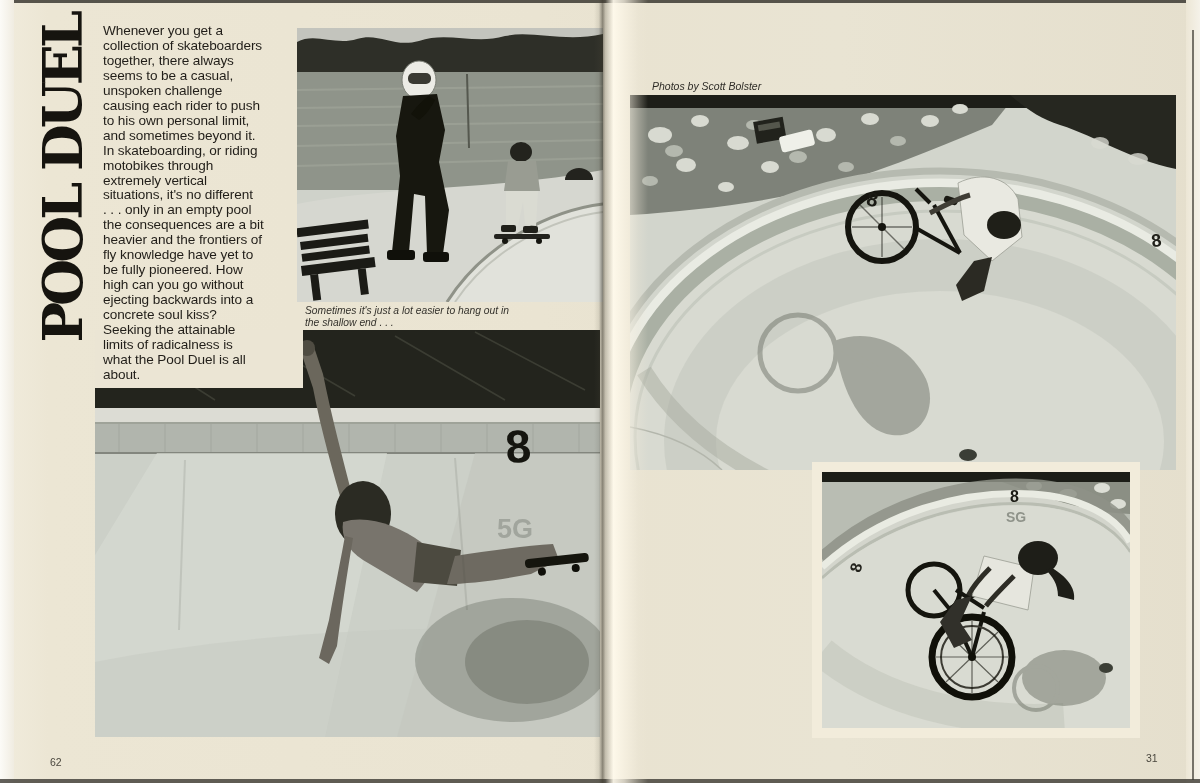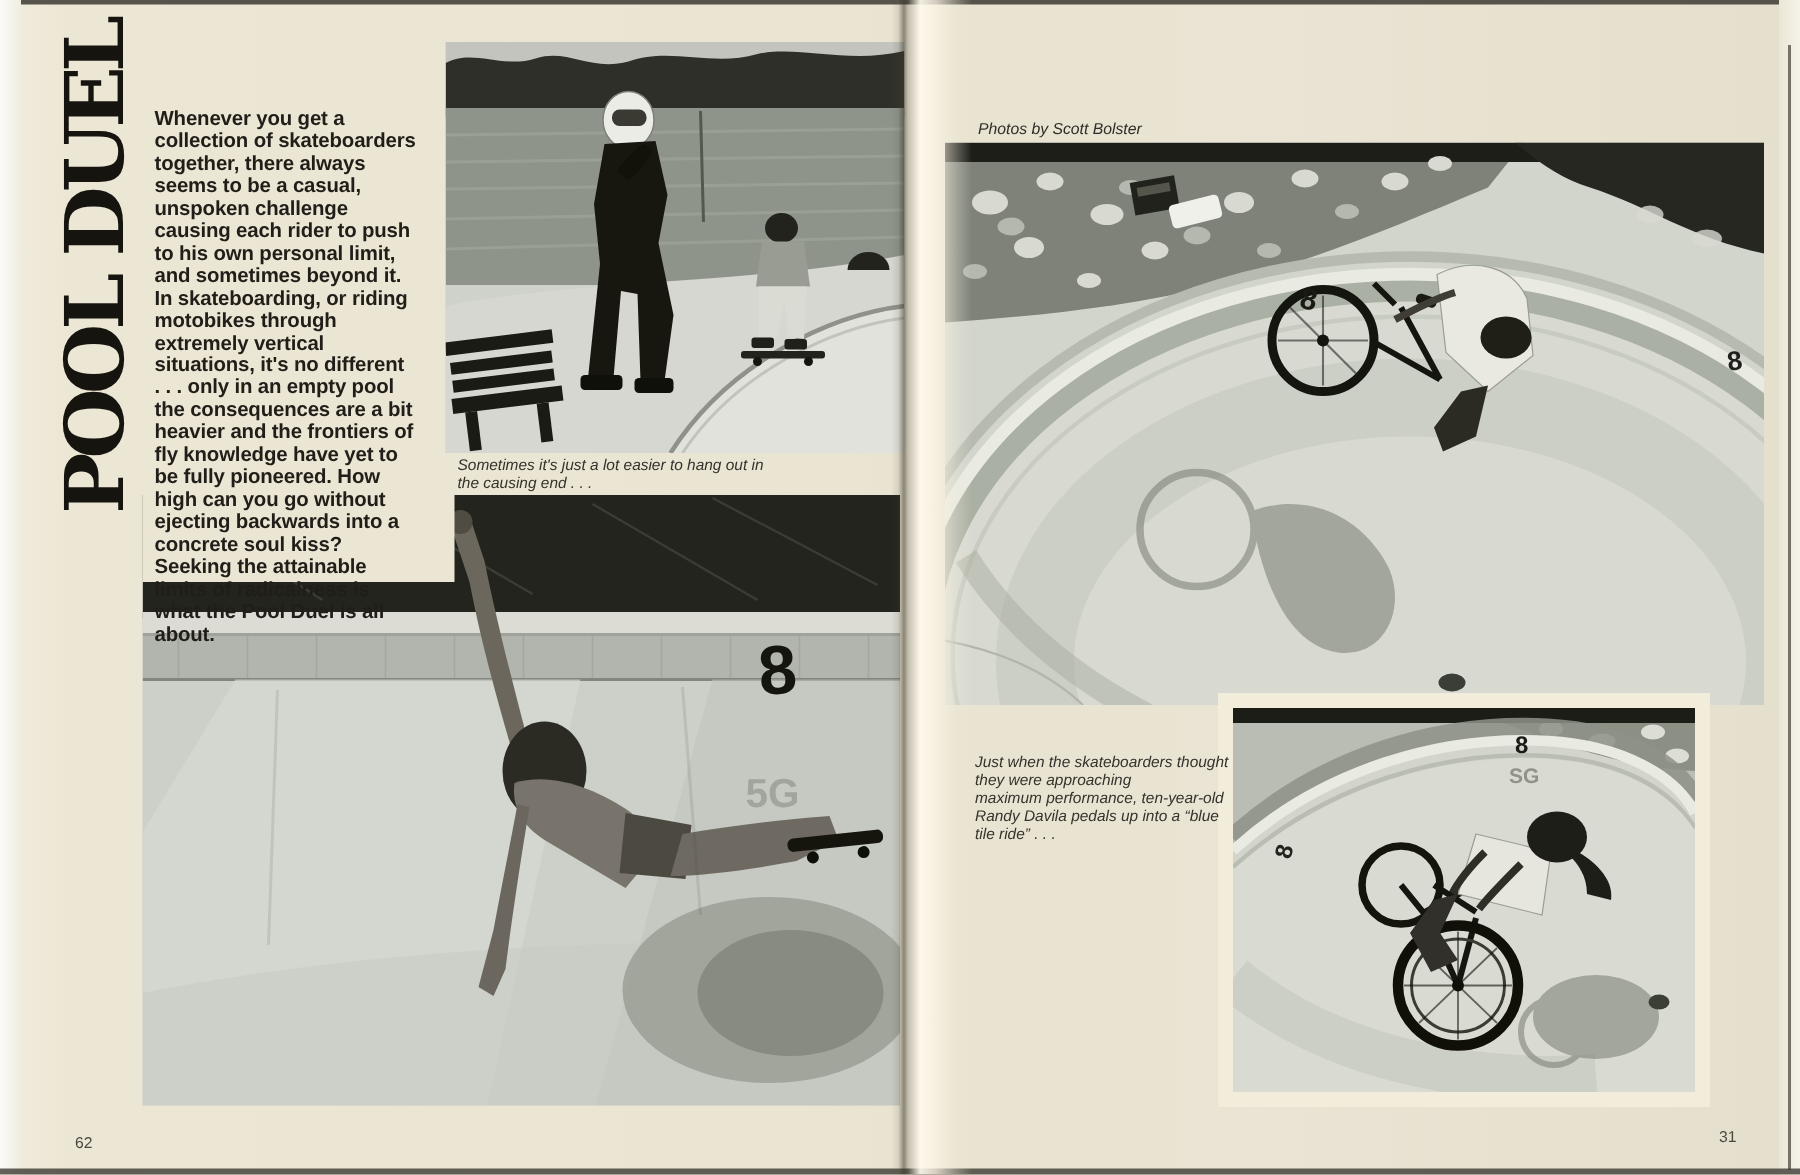--- a/index.html
+++ b/index.html
@@ -37,22 +37,22 @@
   .vtitle{position:absolute;left:24px;top:14px;width:78px;height:380px;z-index:3;
     display:flex;justify-content:center;align-items:flex-start;}
   .vtitle span{
     writing-mode:vertical-rl;transform:rotate(180deg);
     font-family:"DejaVu Serif", serif;font-weight:bold;
     font-size:54px;line-height:1;letter-spacing:-4px;color:#16140f;
   }
   
   .intro{
     position:absolute;left:103px;top:24px;width:204px;z-index:3;
-    font-size:13.6px;line-height:14.95px;font-weight:bold;color:#211e19;
-    white-space:pre-line;letter-spacing:-.1px;margin-top:48px;
+    font-size:13.6px;line-height:14.95px;font-weight:normal;color:#211e19;
+    white-space:pre-line;letter-spacing:-.1px;
   }
   
   .cap{position:absolute;font-style:italic;font-size:10.3px;line-height:12px;
     color:#34322c;white-space:pre-line;z-index:4;}
   .cap-indent{text-indent:22px;}
   .credit{position:absolute;left:652px;top:80px;font-style:italic;font-size:10.5px;color:#2f2d28;z-index:4;}
   .pagenum{position:absolute;font-size:10.5px;color:#4b483f;z-index:4;}
   
   .ph{position:absolute;overflow:hidden;background:#cfd2ca;z-index:2;}
   #ph1{left:297px;top:28px;width:306px;height:274px;}
@@ -138,21 +138,21 @@
         <rect x="226" y="198" width="15" height="7" rx="2" fill="#20201a"></rect>
         <rect x="197" y="206" width="56" height="5" rx="2" fill="#23231e"></rect>
         <circle cx="208" cy="213" r="3" fill="#15150f"></circle>
           <circle cx="242" cy="213" r="3" fill="#15150f"></circle>
       </g>
       <path d="M268,152 a14,12 0 0 1 28,0 l-28,0 z" fill="#23231e"></path>
     </svg>
   </div>
 
   <div class="cap" style="left:305px;top:305px;">Sometimes it's just a lot easier to hang out in
-the causing end . . .</div>
+the shallow end . . .</div>
 
   <div class="ph" id="ph2">
     <svg width="505" height="407" viewBox="0 0 505 407">
       <rect x="0" y="0" width="505" height="407" fill="#ccd0c8"></rect>
       <rect x="0" y="0" width="505" height="82" fill="#23241d"></rect>
       <g stroke="#4c4e42" stroke-width="1.5" opacity=".6">
         <line x1="20" y1="6" x2="120" y2="70"></line>
           <line x1="150" y1="2" x2="260" y2="66"></line>
         <line x1="300" y1="6" x2="410" y2="70"></line>
           <line x1="380" y1="2" x2="490" y2="60"></line>
@@ -273,25 +273,20 @@
         <path d="M204,246 C240,232 278,248 296,284 C308,312 292,344 262,340 C232,336 212,300 204,246 Z" fill="#70746a"></path>
         <path d="M210,252 L250,276" stroke="#70746a" stroke-width="6"></path>
       </g>
       <ellipse cx="338" cy="360" rx="9" ry="6" fill="#3b3e36"></ellipse>
       <path d="M0,332 C42,340 72,356 92,375" stroke="#b3b6ac" stroke-width="1.5" fill="none"></path>
       <text x="236" y="110" font-size="20" fill="#1a1a14" transform="rotate(12 236 108)">8</text>
       <text x="522" y="152" font-size="18" fill="#20201a" transform="rotate(-8 524 150)">8</text>
     </svg>
   </div>
 
-  <div class="cap" style="left:650px;top:503px;">Just when the skateboarders thought
-they were approaching
-maximum performance, ten-year-old
-Randy Davila pedals up into a “blue
-tile ride” . . .</div>
 
   <div id="ph4frame"></div>
   <div class="ph" id="ph4">
     <svg width="308" height="256" viewBox="0 0 308 256">
       <rect x="0" y="0" width="308" height="256" fill="#d3d5cc"></rect>
       <path d="M0,0 L308,0 L308,70 C295,45 260,25 210,22 C140,18 60,40 0,95 Z" fill="#b9bdb3"></path>
       <path d="M180,0 L308,0 L308,42 C258,40 214,22 180,10 Z" fill="#8b8f84"></path>
       <g fill="#dcded5">
         <ellipse cx="212" cy="14" rx="8" ry="5"></ellipse>
           <ellipse cx="246" cy="22" rx="9" ry="5"></ellipse>

